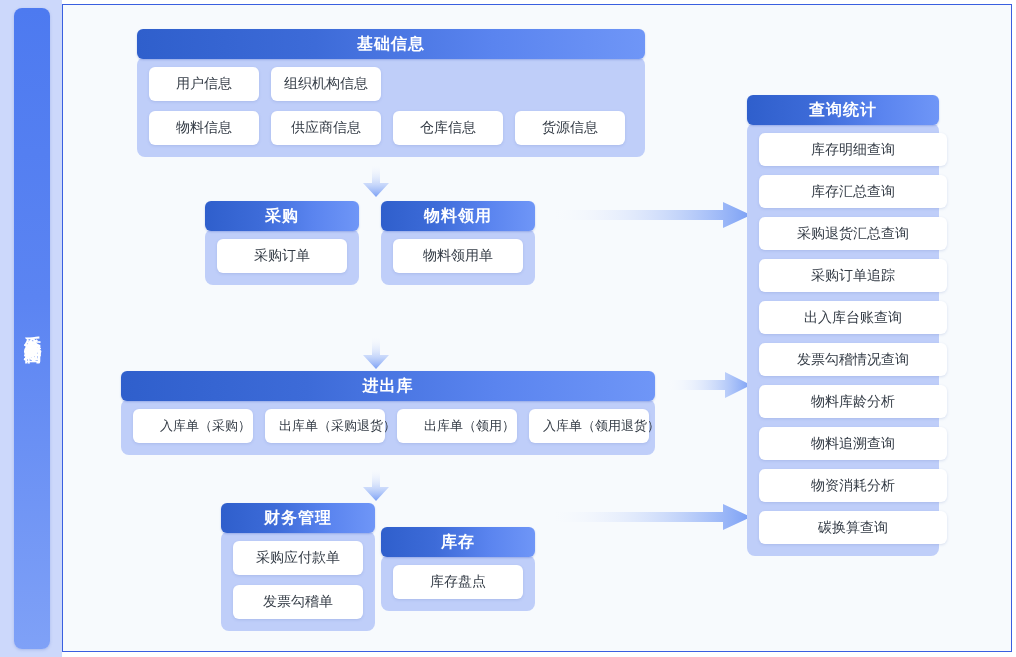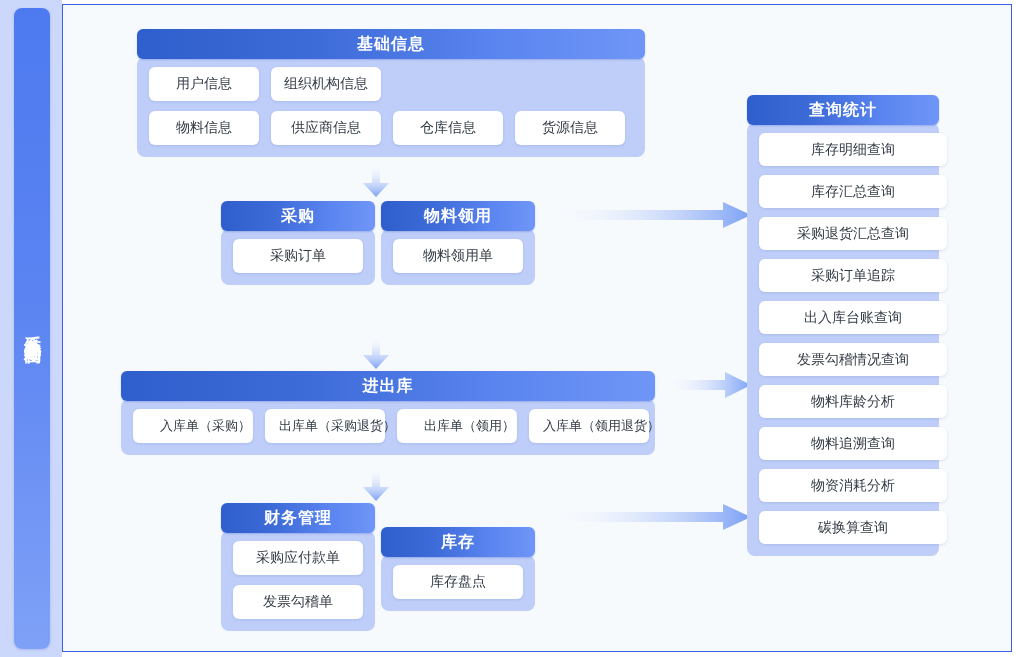--- a/index.html
+++ b/index.html
@@ -62,21 +62,21 @@
     box-shadow:0 1px 3px rgba(70,100,180,.18);
     padding:0 10px;box-sizing:border-box;
   }
 
   
   #mod-basic{left:58px;top:24px;width:594px;padding-left:16px;}
   #mod-basic .mod-head{width:508px;}
   #mod-basic .mod-body{width:508px;}
   #mod-basic .card{width:110px;}
 
-  #mod-purchase{left:158px;top:196px;width:167px;}
+  #mod-purchase{left:142px;top:196px;width:167px;}
   #mod-purchase .mod-head{width:154px;}
   #mod-purchase .mod-body{width:154px;}
   #mod-purchase .card{width:130px;}
 
   #mod-requisition{left:318px;top:196px;width:154px;}
   #mod-requisition .mod-head{width:154px;}
   #mod-requisition .mod-body{width:154px;}
   #mod-requisition .card{width:130px;}
 
   #mod-inout{left:58px;top:366px;width:534px;}

